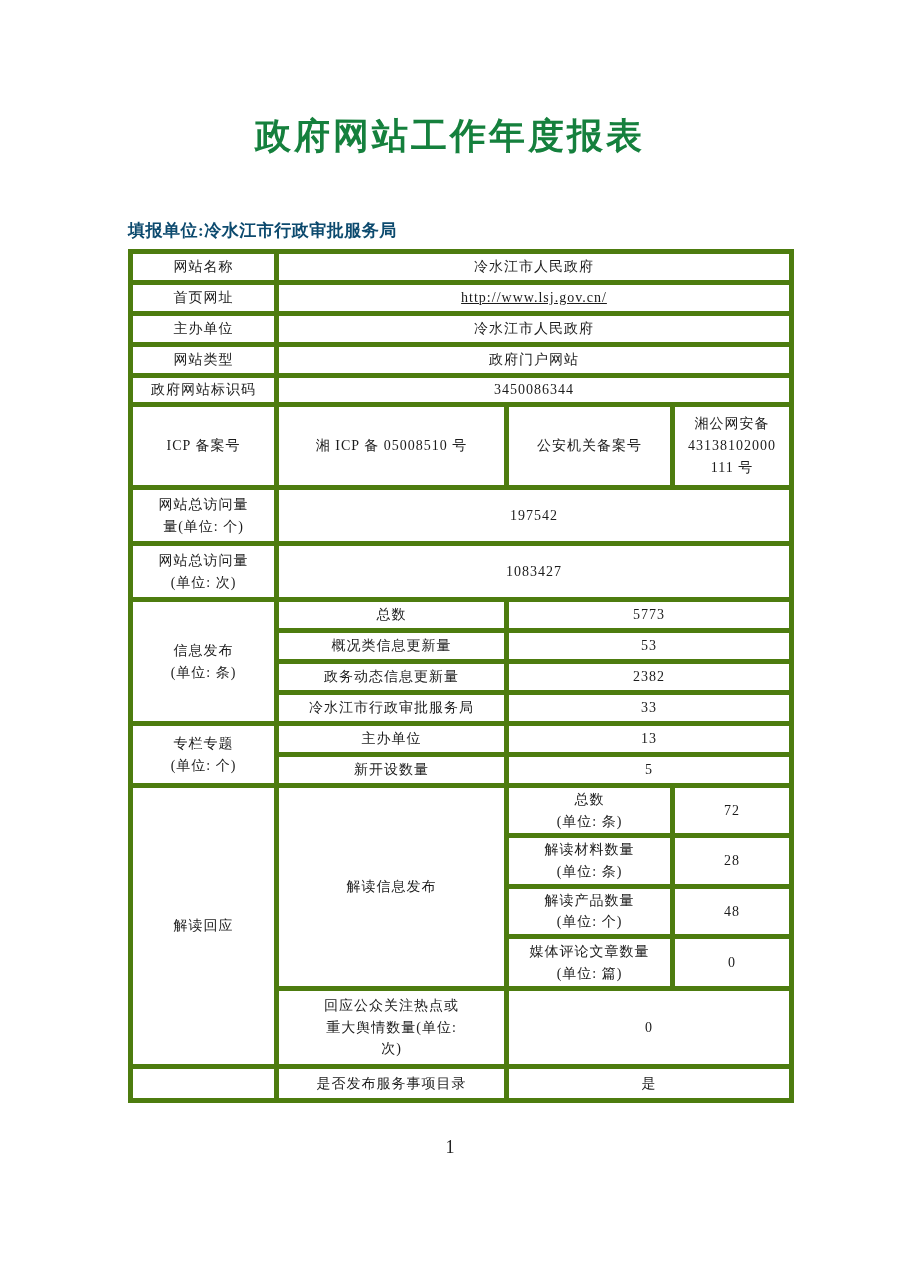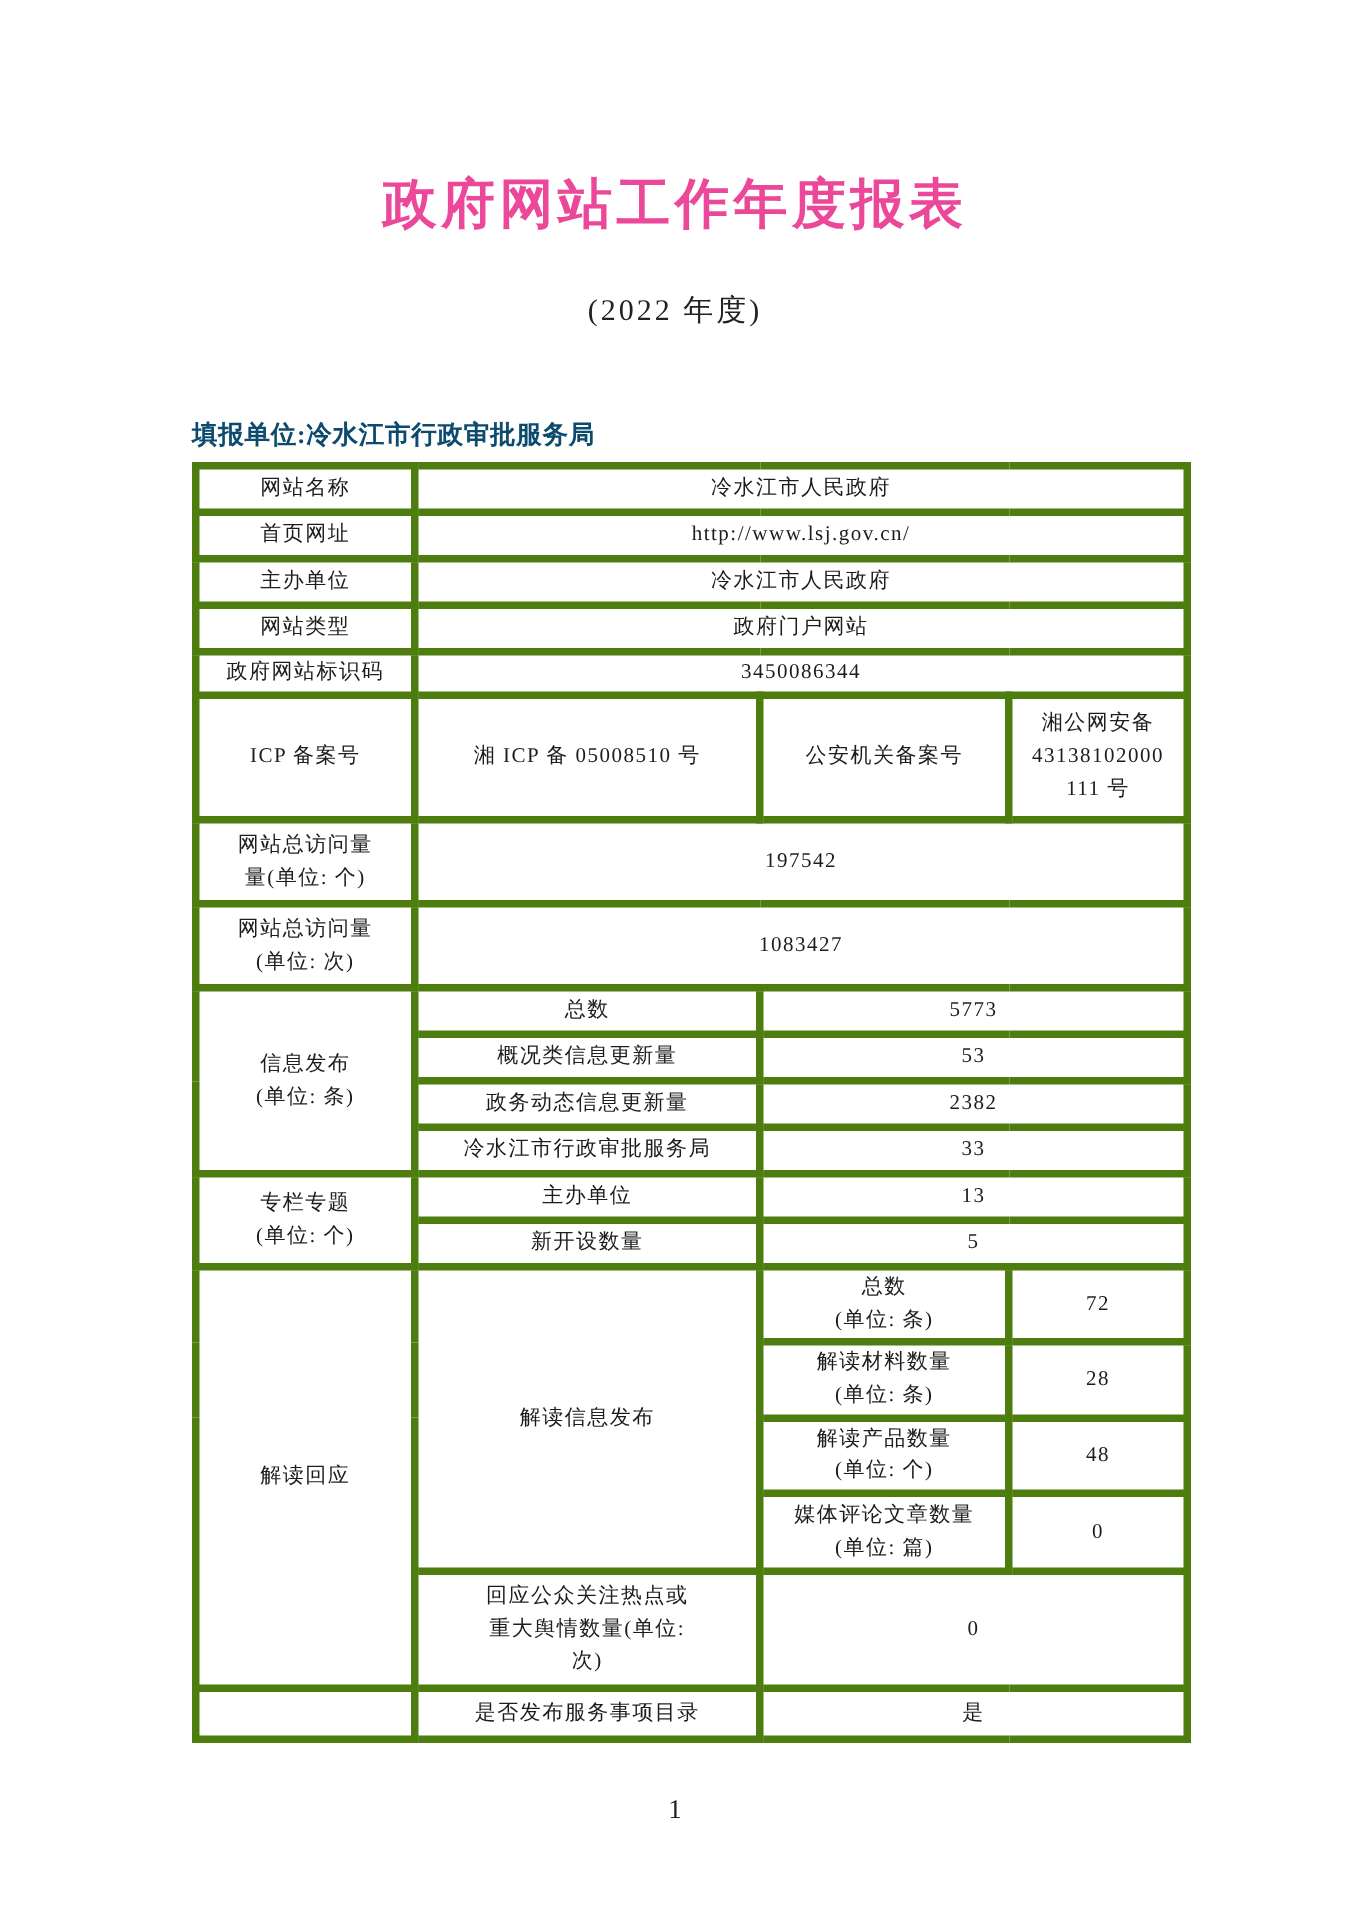--- a/index.html
+++ b/index.html
@@ -15,21 +15,21 @@
     height: 1272px;
     background: #ffffff;
     overflow: hidden;
   }
   .doc-title {
     margin-top: 112px;
     text-align: center;
     font-size: 36px;
     font-weight: bold;
     letter-spacing: 3px;
-    color: #ec4899;
+    color: #15803d;
   }
   .doc-subtitle {
     margin-top: 32px;
     text-align: center;
     font-size: 20px;
     letter-spacing: 2px;
     color: #222222;
   }
   .reporting-unit {
     margin: 58px 0 7px 128px;
@@ -49,36 +49,35 @@
     border: 5px solid #4d7c0f;
     text-align: center;
     vertical-align: middle;
     font-size: 14px;
     letter-spacing: 1px;
     color: #1c1c1c;
     white-space: pre-line;
     line-height: 1.55;
     padding: 1px 2px;
   }
-  .latin-val { letter-spacing: 2px; }
+  .latin-val { letter-spacing: 2px; text-decoration: underline; }
   .num-val { letter-spacing: 1px; }
   .page-number {
     margin-top: 34px;
     text-align: center;
     font-size: 18px;
     color: #222222;
   }
 </style>
 </head>
 <body>
 
 <div class="page">
 
   <div class="doc-title">政府网站工作年度报表</div>
-  <div class="doc-subtitle">(2022 年度)</div>
   <div class="reporting-unit">填报单位:冷水江市行政审批服务局</div>
 
   <table class="report">
     <colgroup>
       <col style="width:146px">
       <col style="width:230px">
       <col style="width:166px">
       <col style="width:119px">
     </colgroup>
     <tbody>

